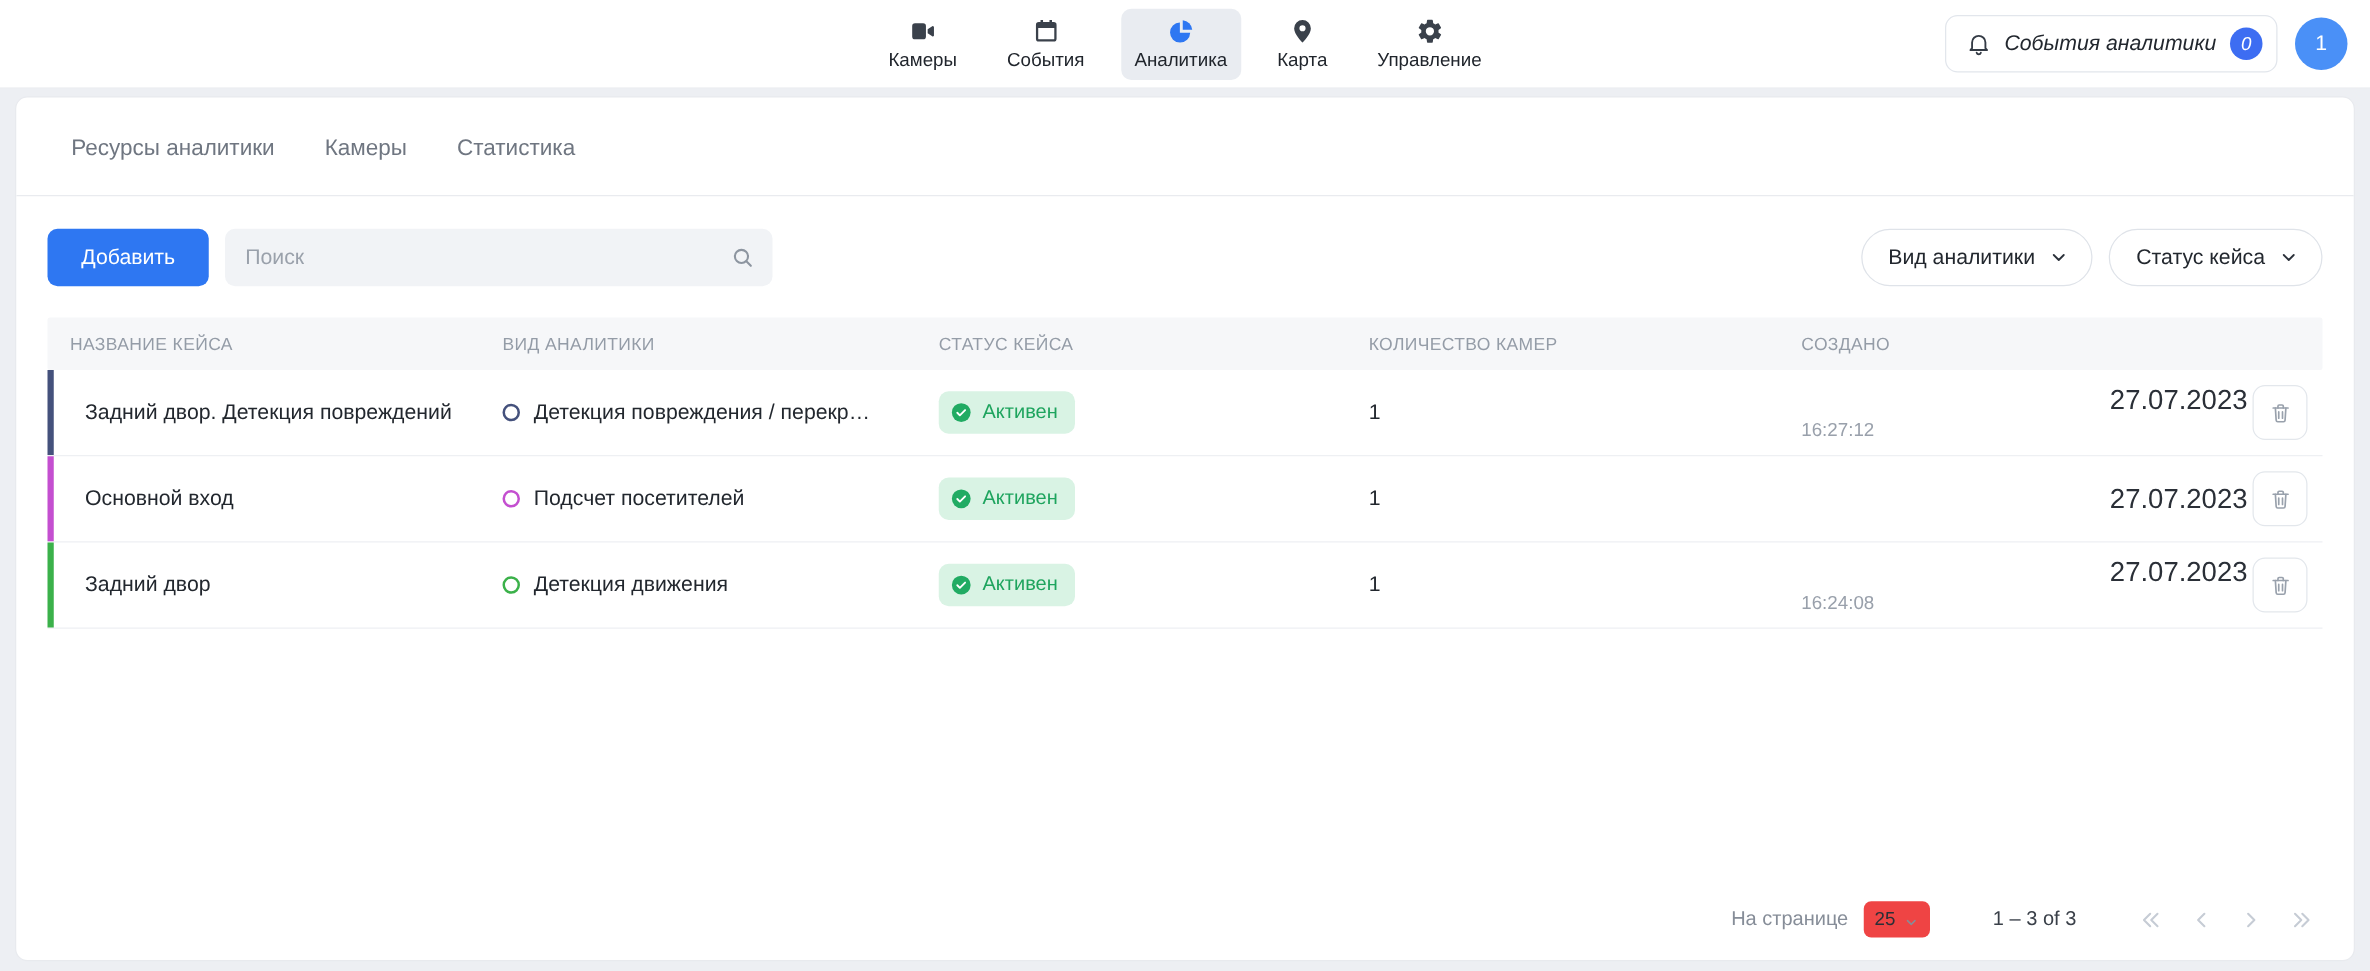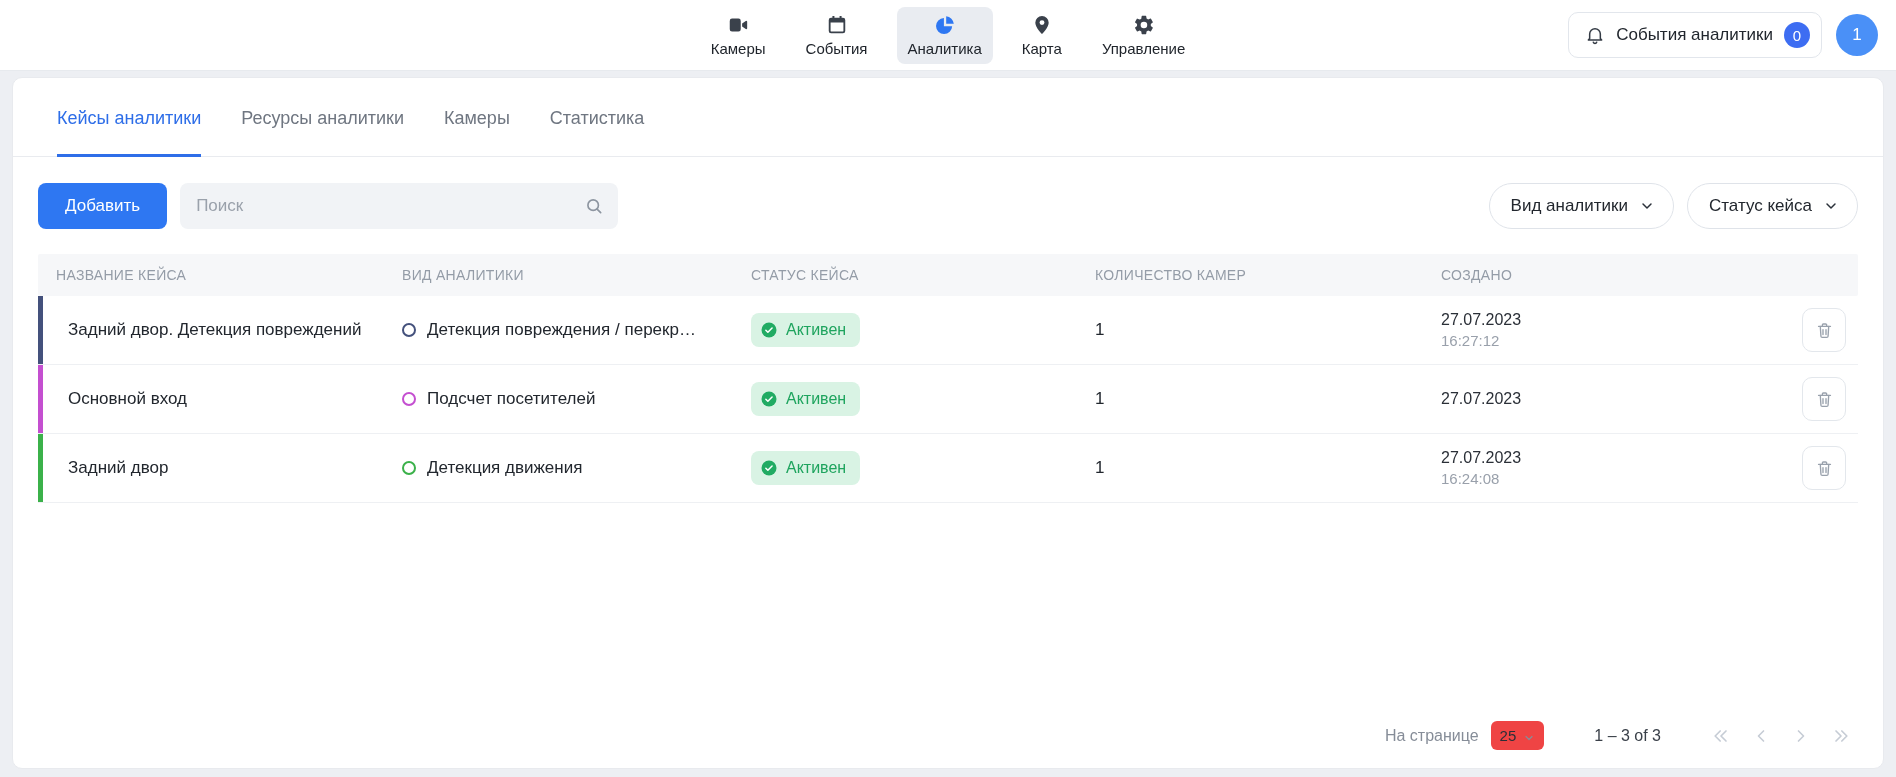--- a/index.html
+++ b/index.html
@@ -21,21 +21,21 @@
     display:flex;flex-direction:column;align-items:center;gap:4px;
     padding:7px 11px;border-radius:8px;cursor:pointer;
     font-size:15px;color:#20252c;user-select:none;
   }
   .nav-item.active{background:#e9ecf1;}
   .nav-icon{height:22px;color:#3a414b;display:flex;align-items:center;}
   .nav-item.active .nav-icon{color:#2e77f2;}
   .topbar-right{position:absolute;right:18px;top:0;height:100%;display:flex;align-items:center;gap:14px;}
   .events-btn{
     display:flex;align-items:center;gap:11px;height:46px;padding:0 11px 0 16px;
-    background:#fff;border:1px solid #e2e6ec;border-radius:10px;font-size:17px;color:#22272e;cursor:pointer;
+    background:#fff;border:1px solid #e2e6ec;border-radius:10px;font-size:17px;color:#22272e;cursor:pointer;font-style:italic;
   }
   .events-btn .bell{color:#343b45;display:flex;}
   .count-badge{
     min-width:26px;height:26px;border-radius:13px;background:#3d6df2;color:#fff;
     display:flex;align-items:center;justify-content:center;font-size:15px;padding:0 4px;box-sizing:border-box;
   }
   .avatar{
     width:42px;height:42px;border-radius:50%;background:#4a90f7;color:#fff;
     display:flex;align-items:center;justify-content:center;font-size:17px;cursor:pointer;
   }
@@ -84,21 +84,21 @@
   .thead>div:first-child{padding-left:18px;}
   .trow{height:68px;border-bottom:1px solid #eef0f3;position:relative;font-size:17px;color:#22272e;}
   .accent{position:absolute;left:0;top:0;bottom:0;width:5px;}
   .cell-name{padding-left:30px;}
   .cell-type{display:flex;align-items:center;gap:11px;}
   .type-dot{width:10px;height:10px;border-radius:50%;border:2px solid #888;flex:0 0 auto;}
   .badge-status{
     display:inline-flex;align-items:center;gap:8px;background:#d9f3e4;color:#1ea45e;
     border-radius:8px;padding:8px 14px 8px 9px;font-size:16px;
   }
-  .cell-created .date{font-size:16px;color:#2a2f37;}
+  .cell-created .date{font-size:22px;color:#2a2f37;text-align:right;}
   .cell-created .time{font-size:15px;color:#99a0ab;margin-top:3px;}
   .cell-actions{display:flex;justify-content:flex-end;padding-right:12px;}
   .trash-btn{
     width:44px;height:44px;background:#fff;border:1px solid #e3e7ec;border-radius:10px;
     color:#99a1ac;display:flex;align-items:center;justify-content:center;cursor:pointer;
   }
 
   
   .pagination{
     margin-top:auto;flex:0 0 auto;display:flex;align-items:center;justify-content:flex-end;
@@ -176,21 +176,20 @@
       <span class="count-badge">0</span>
     </button>
     <div class="avatar">1</div>
   </div>
 </header>
 
 <main class="content">
   <section class="panel">
 
     <div class="tabs">
-      <div class="tab active">Кейсы аналитики</div>
       <div class="tab">Ресурсы аналитики</div>
       <div class="tab">Камеры</div>
       <div class="tab">Статистика</div>
     </div>
 
     <div class="toolbar">
       <button class="btn-add">Добавить</button>
       <div class="search">
         <input type="text" placeholder="Поиск" style="">
         <span class="search-icon">

